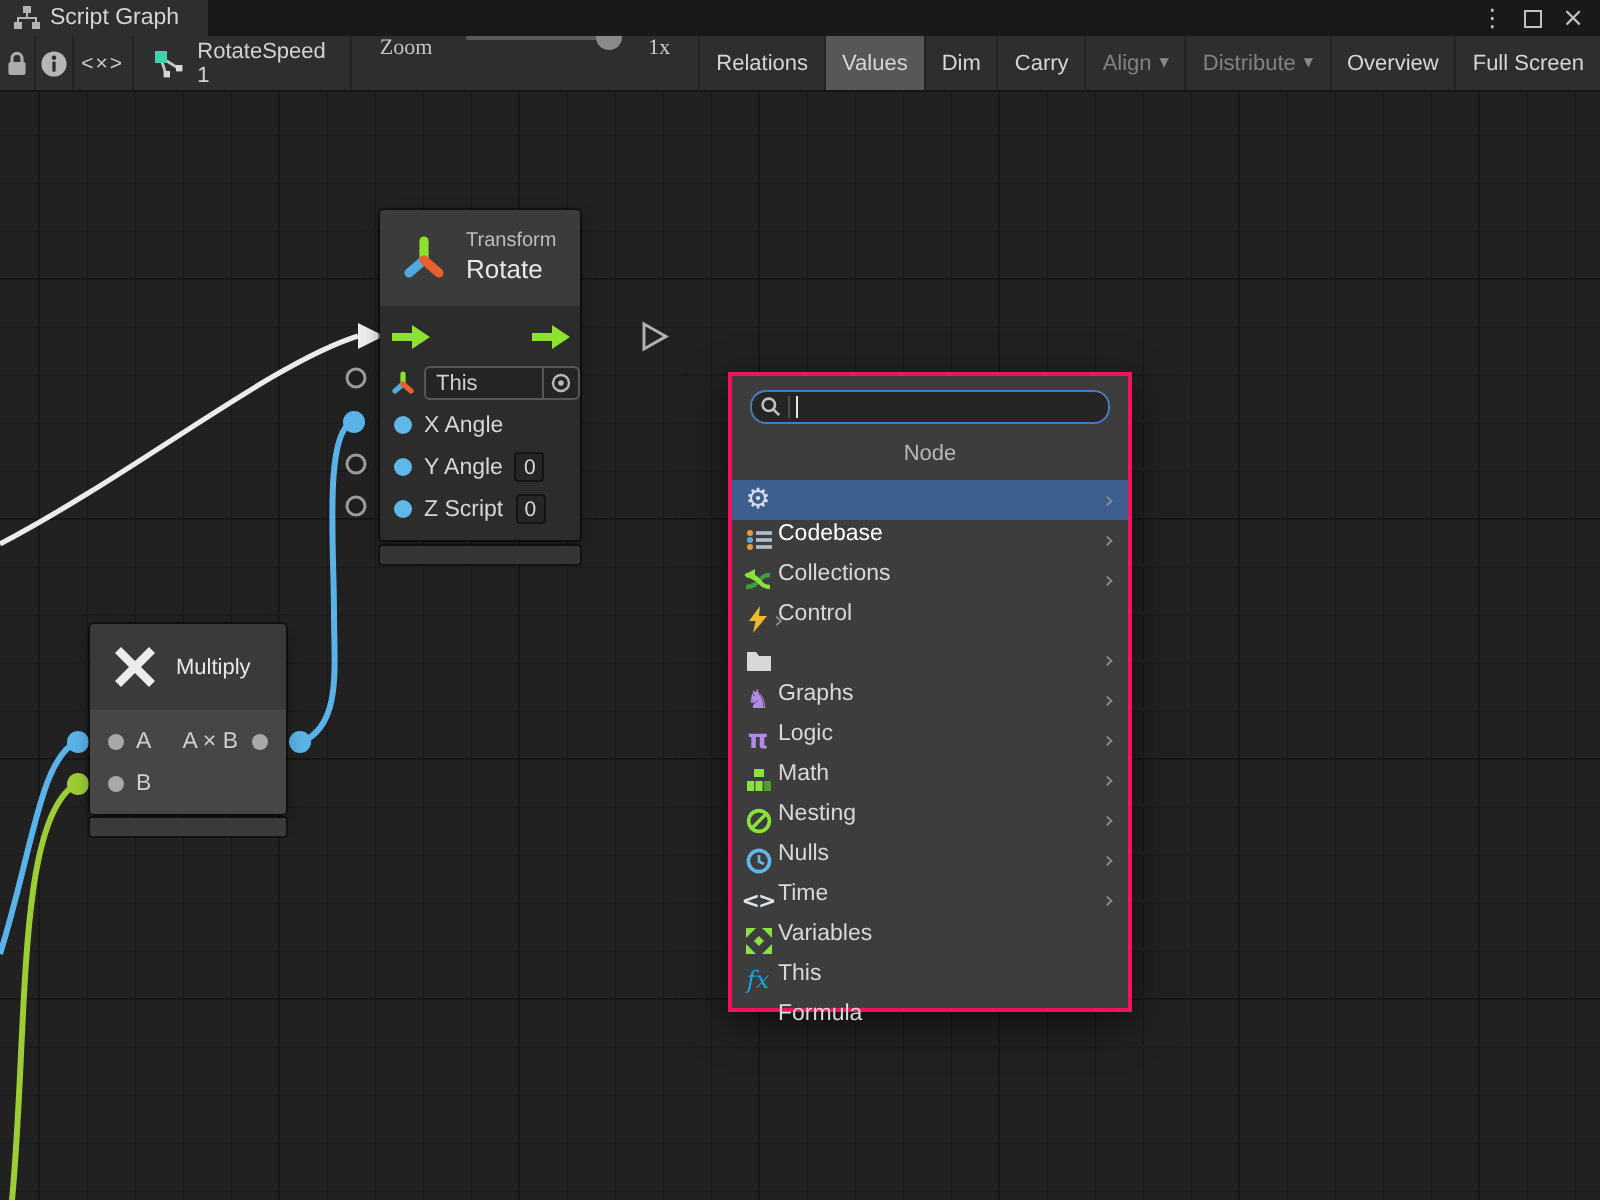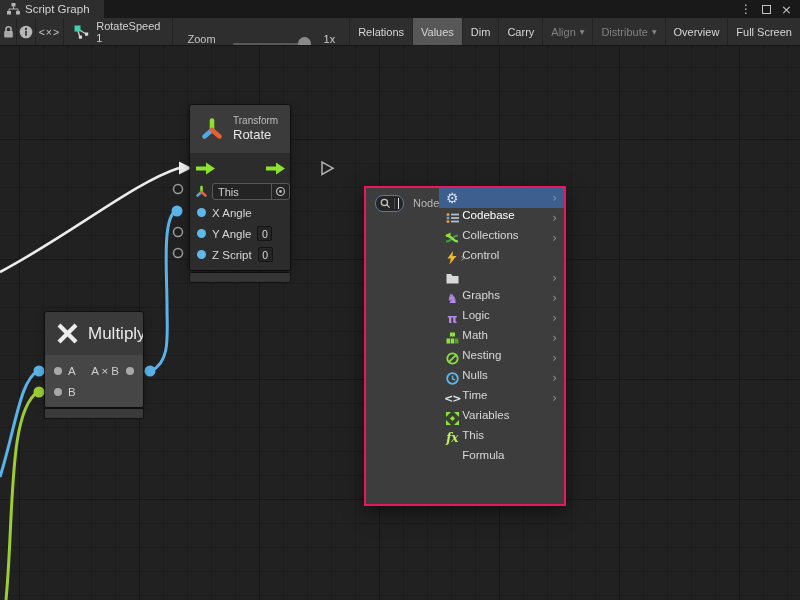--- a/index.html
+++ b/index.html
@@ -19,21 +19,21 @@
   .wincontrols .sq{ width:9px; height:9px; border:1.5px solid #c2c2c2; display:inline-block; }
 
   
   .toolbar{ position:absolute; left:0; top:18px; width:800px; height:28px; background:#2e2e2e;
     border-bottom:1px solid #161616; display:flex; align-items:stretch; overflow:hidden; font-size:11px; }
   .ibtn{ display:flex; align-items:center; justify-content:center; border-right:1px solid #232323;
     color:#c8c8c8; cursor:default; }
   .ibtn.w30{ width:30px; } .ibtn.w32{ width:32px; } .ibtn.w50{ width:50px; letter-spacing:1px; }
   .crumb{ display:flex; align-items:center; gap:6px; padding:0 12px 0 10px; border-right:1px solid #232323;
     color:#d2d2d2; }
-  .zoomgrp{ display:flex; align-items:flex-end; gap:17px; padding:0 10px 0 14px; color:#c4c4c4; }
+  .zoomgrp{ display:flex; align-items:flex-start; gap:17px; padding:0 10px 0 14px; color:#c4c4c4;font-family:Liberation Serif, serif; }
   .track{ position:relative; width:74px; height:2px; background:#5a5a5a; border-radius:1px; }
   .handle{ position:absolute; right:-4px; top:-6px; width:13px; height:13px; border-radius:50%;
     background:#8a8a8a; }
   .tbuttons{ display:flex; align-items:stretch; margin-left:4px; }
   .tbtn{ display:flex; align-items:center; gap:4px; padding:10px 8px; border-left:1px solid #232323;
     color:#d6d6d6; white-space:nowrap; }
   .tbtn.active{ background:#575757; }
   .tbtn.disabled{ color:#828282; }
   .tbtn .dd{ font-size:6px; color:#8a8a8a; }
 
@@ -66,21 +66,21 @@
   .thisfield .pick{ width:18px; height:100%; border-left:1px solid #585858; display:flex;
     align-items:center; justify-content:center; }
 
   
   .mhead{ background:#3a3a3a; }
   .mbody{ background:#464646; padding:5px 0; }
   .gdot{ width:8px; height:8px; border-radius:50%; background:#a8a8a8; flex:0 0 auto; }
 
   
   .finder{ position:absolute; left:364px; top:140px; width:202px; height:320px; z-index:3;
-    background:#3d3d3d; border:2px solid #ed155e; display:flex; flex-direction:row;
+    background:#3d3d3d; border:2px solid #ed155e; display:flex; flex-direction:column;
     box-shadow:0 6px 18px rgba(0,0,0,.5);justify-content:space-between; }
   .searchwrap{ padding:7px 9px 0; }
   .searchbox{ display:flex; align-items:center; height:17px; background:#252525;
     border:1px solid #4a7ab8; border-radius:8px; padding:0 4px; }
   .searchbox .sep{ width:1px; height:11px; background:#4d4d4d; margin:0 3px 0 3px; }
   .caret{ width:1px; height:11px; background:#e8e8e8; }
   .nodehdr{ text-align:center; font-size:11px; color:#b8b8b8; padding:9px 0 7px; }
   .flist{ flex:1; }
   .frowi{ display:flex; align-items:center; height:20px; padding-left:5px; font-size:11.5px; color:#d8d8d8; }
   .frowi .ic{ width:16px; display:flex; align-items:center; justify-content:center; flex:0 0 auto; }
@@ -276,21 +276,21 @@
       <div class="nmain">
         <div class="nhead mhead" style="height:43px;">
           <span style="margin-left:10px;display:flex">
             <svg width="25" height="25" viewBox="0 0 25 25">
                 <g stroke="#ececec" stroke-width="4.2">
                   <line x1="4" y1="4" x2="21" y2="21"></line>
                   <line x1="21" y1="4" x2="4" y2="21"></line>
                 </g>
               </svg>
           </span>
-          <span style="margin-left:8px;font-size:17px;color:#e8e8e8">Multiply</span>
+          <span style="margin-left:8px;font-size:11px;color:#e8e8e8">Multiply</span>
         </div>
         <div class="mbody">
           <div class="trow">
             <span class="gdot" style="margin-left:9px"></span>
             <span class="plabel" style="color:#d0d0d0">A</span>
             <span class="plabel" style="margin-left:auto;color:#d0d0d0">A × B</span>
             <span class="gdot" style="margin:0 9px 0 7px"></span>
           </div>
           <div class="trow">
             <span class="gdot" style="margin-left:9px"></span>
@@ -426,21 +426,21 @@
                   <polygon points="0,13 0,8 5,13"></polygon>
                   <polygon points="13,13 8,13 13,8"></polygon>
                   <rect x="4.7" y="4.7" width="3.6" height="3.6" transform="rotate(45 6.5 6.5)"></rect>
                 </g>
               </svg>
             </span>
             <span class="lbl">This</span>
           </div>
           <div class="frowi">
             <span class="ic">
-              <span style="font-family:'DejaVu Serif', serif;font-style:italic;font-weight:bold;font-size:12px;color:#bef264">fx</span>
+              <span style="font-family:'DejaVu Serif', serif;font-style:italic;font-weight:normal;font-size:12px;color:#0ea5e9">fx</span>
             </span>
             <span class="lbl">Formula</span>
           </div>
         </div>
     </div>
 
   </div>
 </div>
 
 </body></html>

